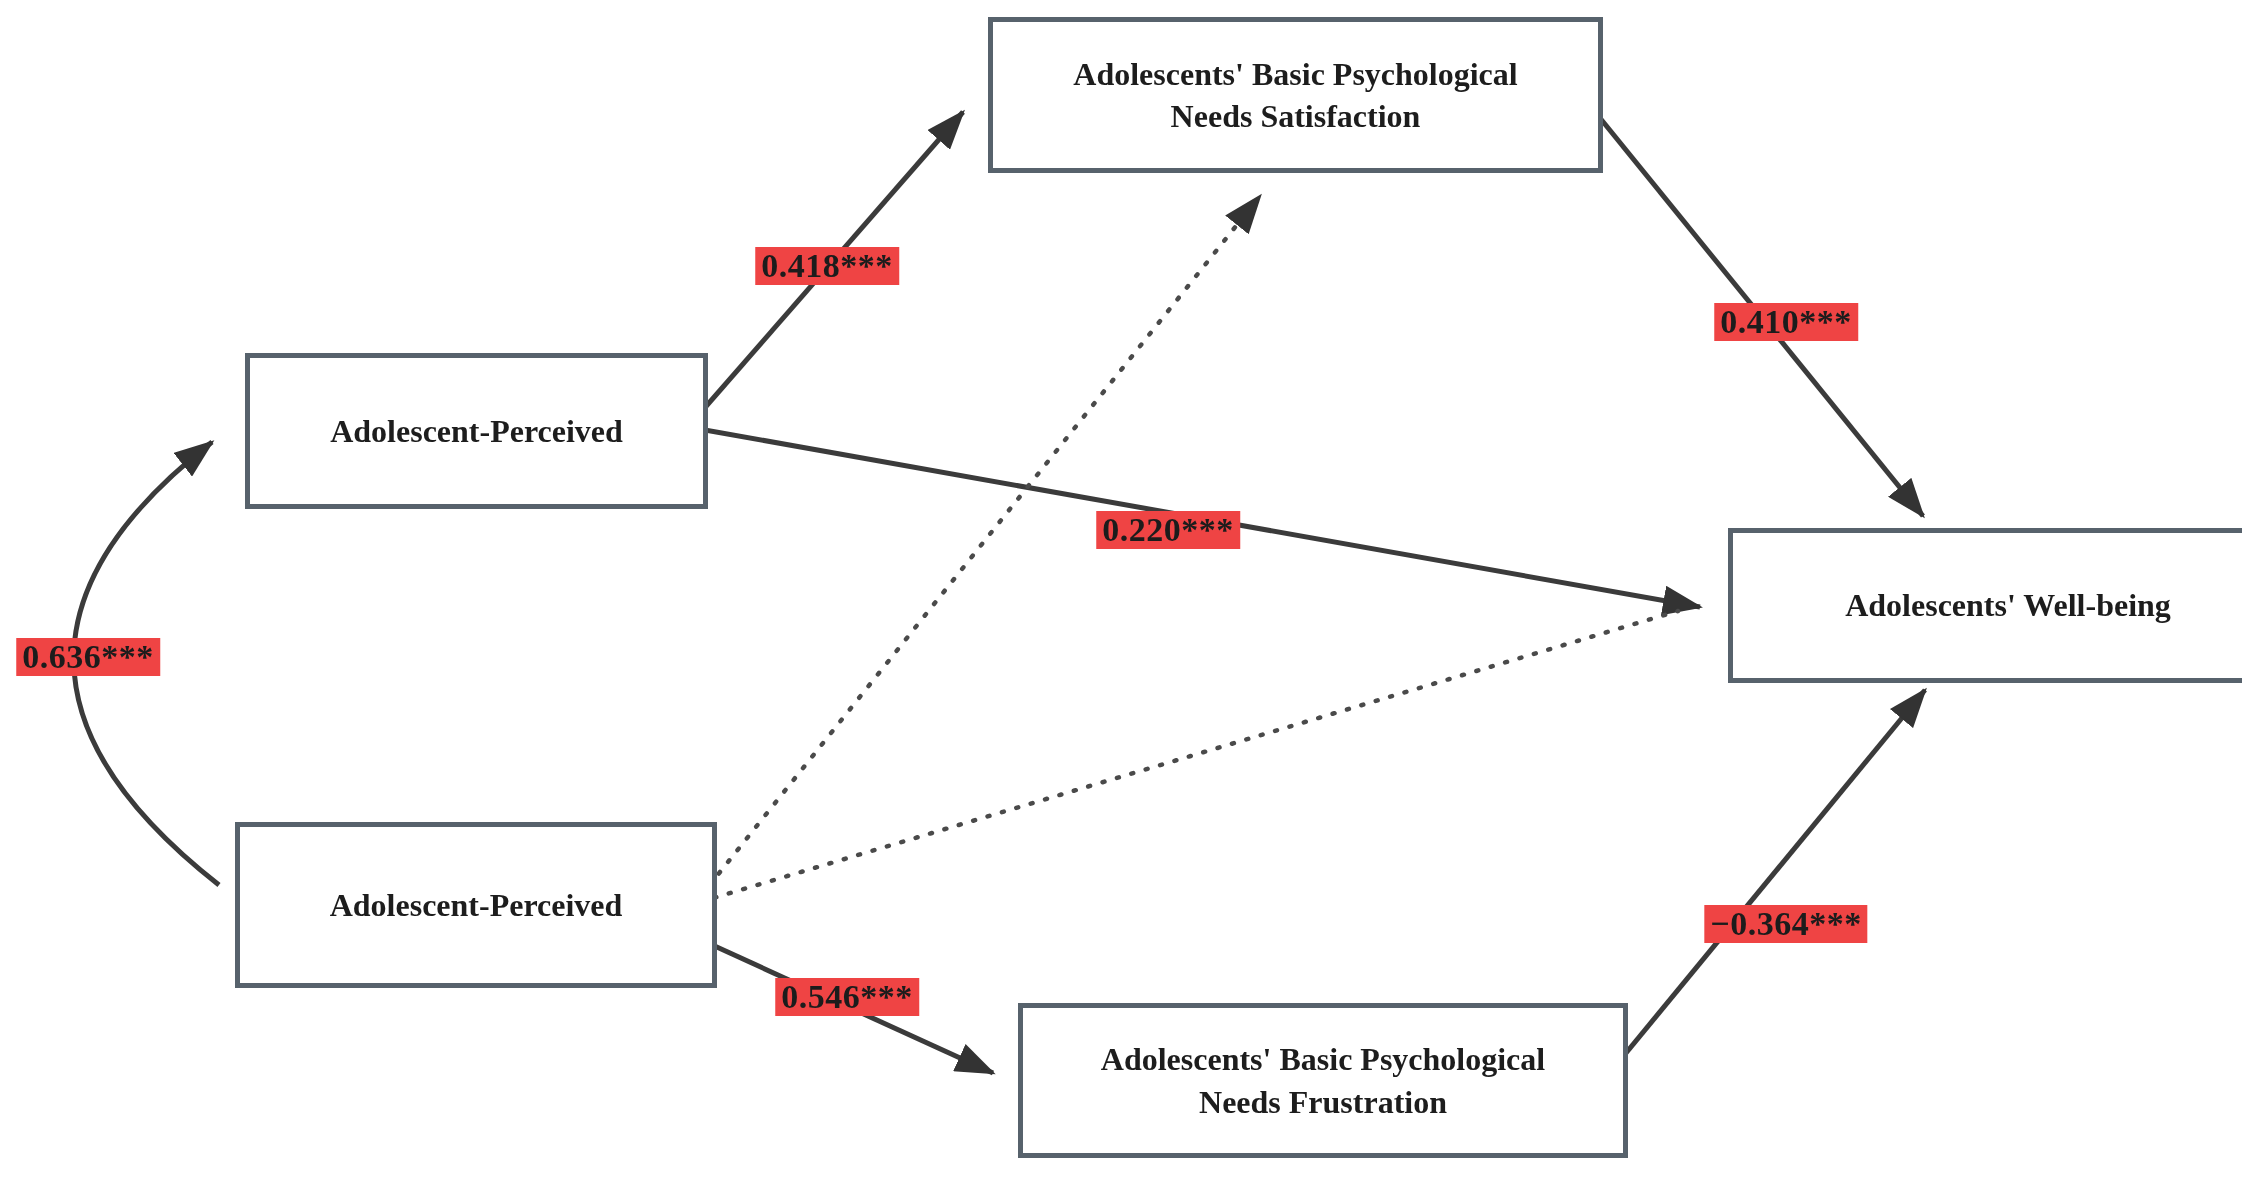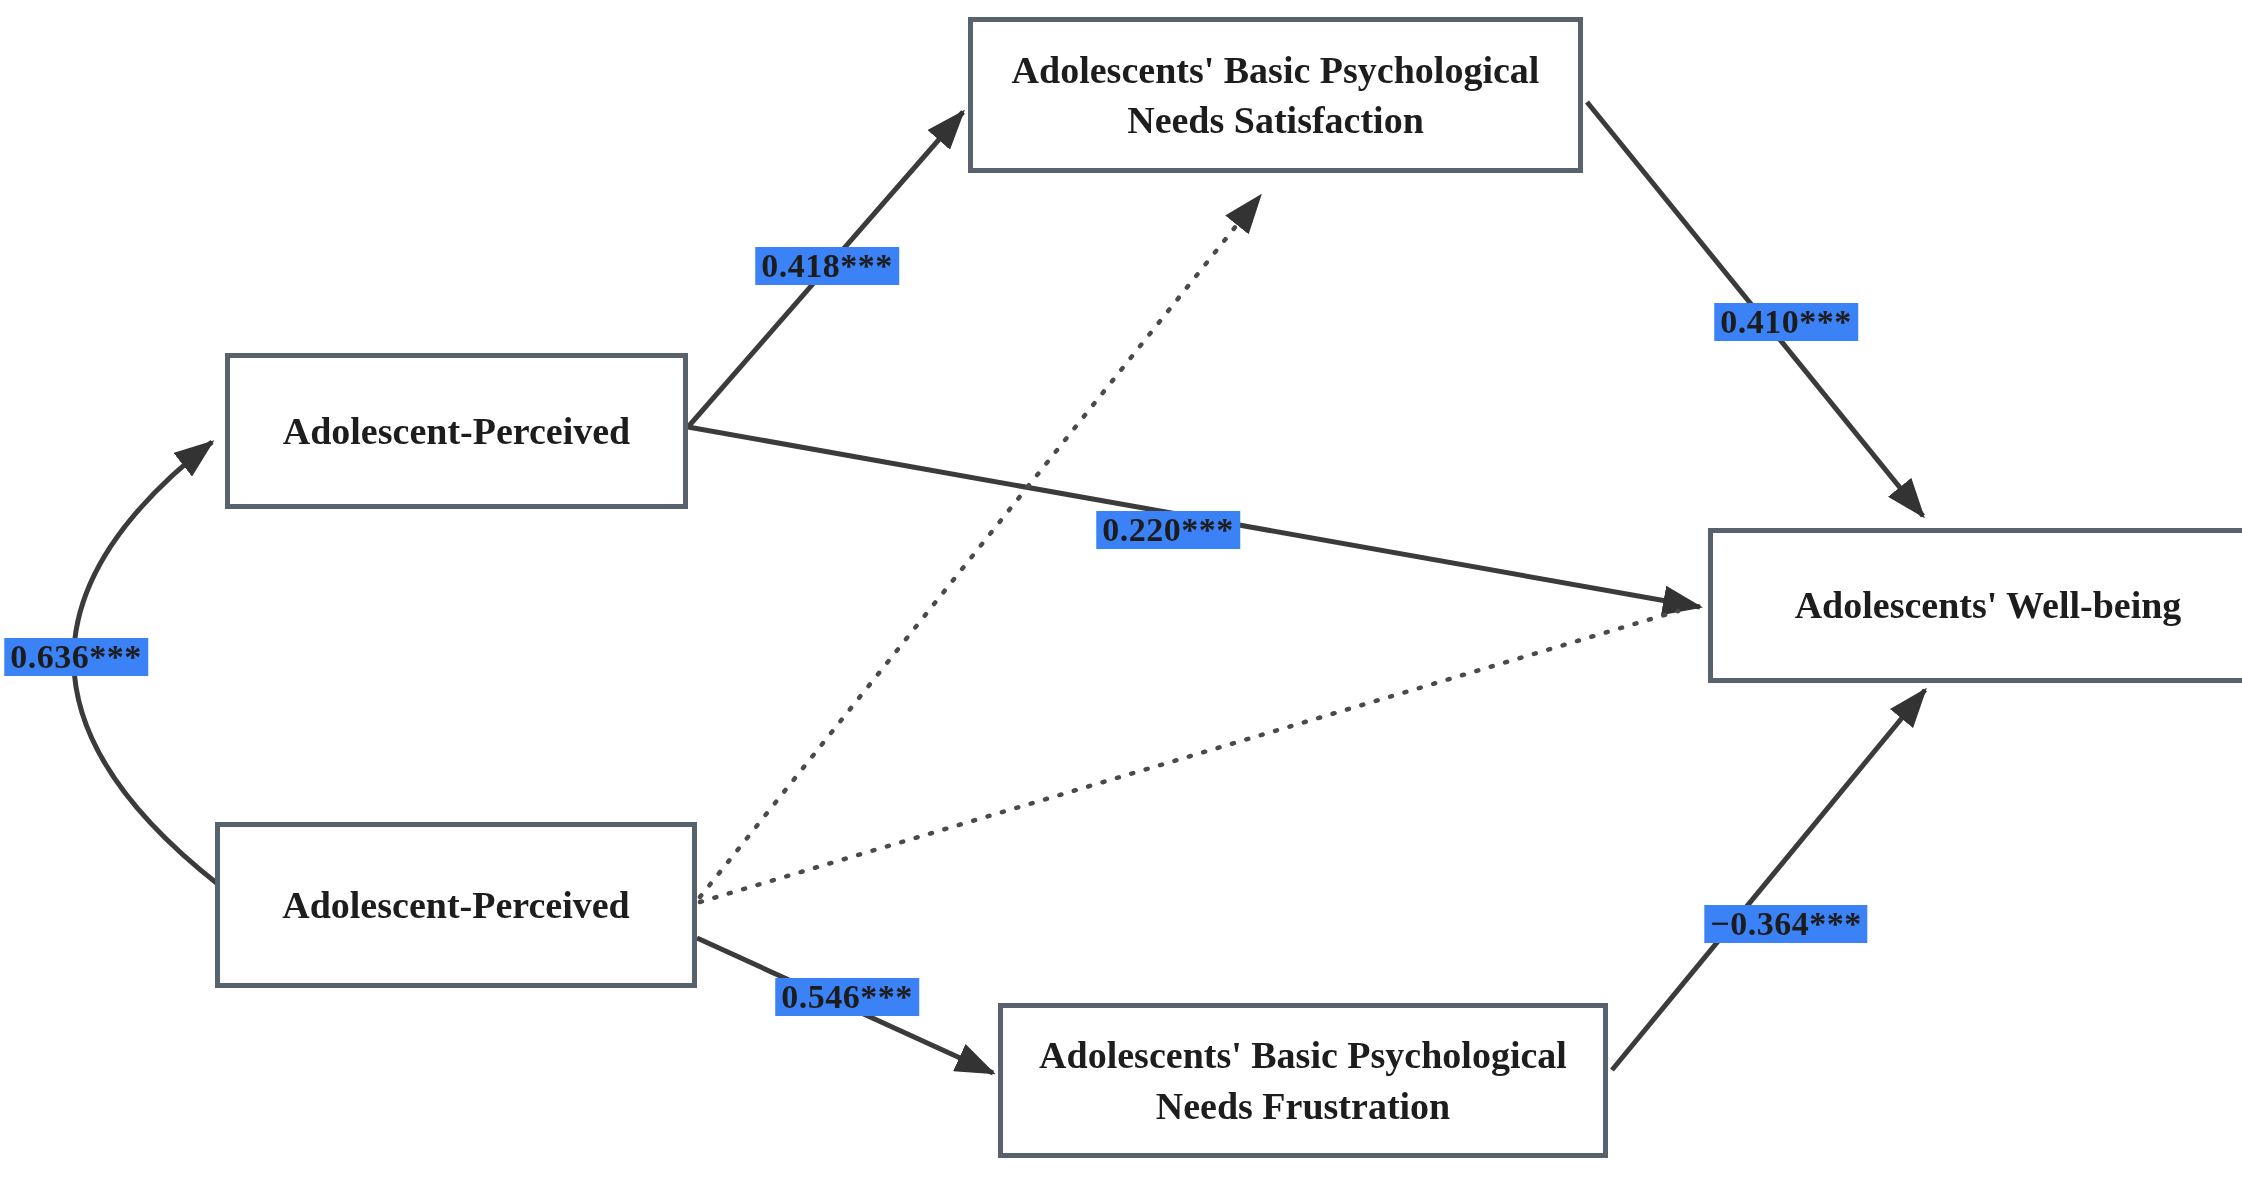--- a/index.html
+++ b/index.html
@@ -25,47 +25,48 @@
     position: absolute;
     box-sizing: border-box;
     background: #ffffff;
     border: 5px solid #57626c;
     display: flex;
     flex-direction: column;
     align-items: center;
     justify-content: center;
     text-align: center;
     font-weight: bold;
-    font-size: 38px;
+    font-size: 32px;
     line-height: 1.32;
     color: #1d1d1d;
+    margin-left: 20px;
   }
   .n-sat  { left:  968px; top:   17px; width: 615px; height: 156px; }
   .n-aut  { left:  225px; top:  353px; width: 463px; height: 156px; }
   .n-par  { left:  215px; top:  822px; width: 482px; height: 166px; }
   .n-fru  { left:  998px; top: 1003px; width: 610px; height: 155px; }
   .n-wb   { left: 1708px; top:  528px; width: 560px; height: 155px; }
 
   .coef {
     position: absolute;
     transform: translate(-50%, -50%);
     font-weight: bold;
     font-size: 34px;
     color: #1c1c1c;
-    background: #3b82f6;
+    background: #ef4444;
     padding: 0 6px;
     white-space: nowrap;
     letter-spacing: 0.5px;
   }
   .lab-418 { left:  827px; top:  266px; }
   .lab-220 { left: 1168px; top:  511px; margin-top: 19px; }
   .lab-410 { left: 1786px; top:  322px; }
   .lab-546 { left:  828px; top:  997px; margin-left: 19px; }
   .lab-364 { left: 1786px; top:  924px; }
-  .lab-636 { left:   76px; top:  657px; }
+  .lab-636 { left:   88px; top:  657px; }
 
   .solid-path  { stroke: #3b3b3b; stroke-width: 5; fill: none; }
   .dotted-path { stroke: #4a4a4a; stroke-width: 4.5; fill: none;
                  stroke-dasharray: 2 13; stroke-linecap: round; }
 </style>
 </head>
 <body>
 
 <div id="stage">
 

